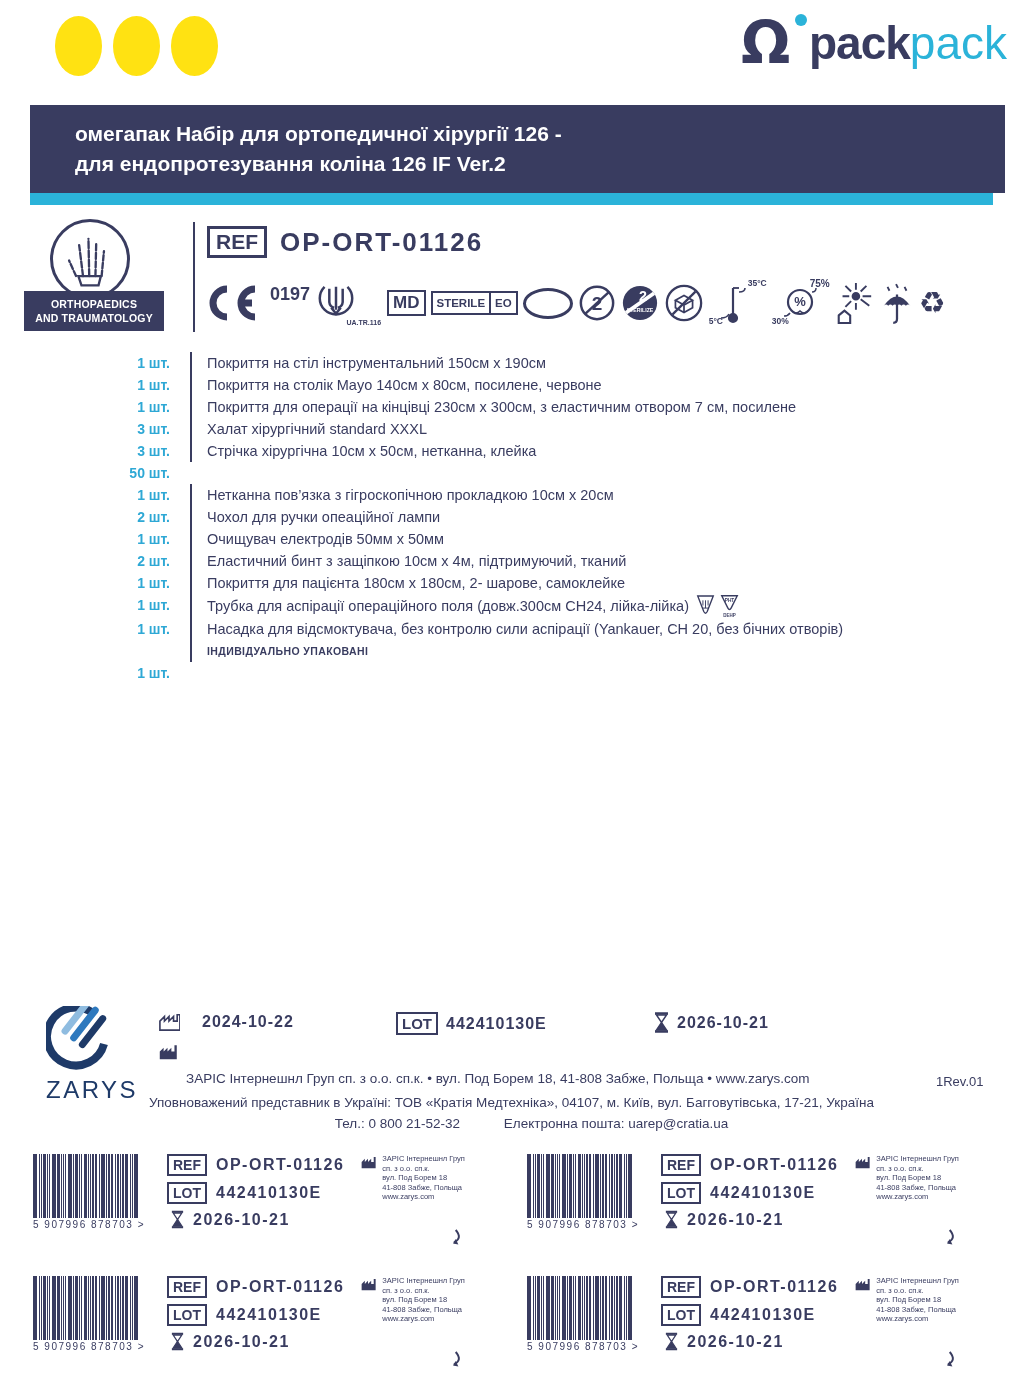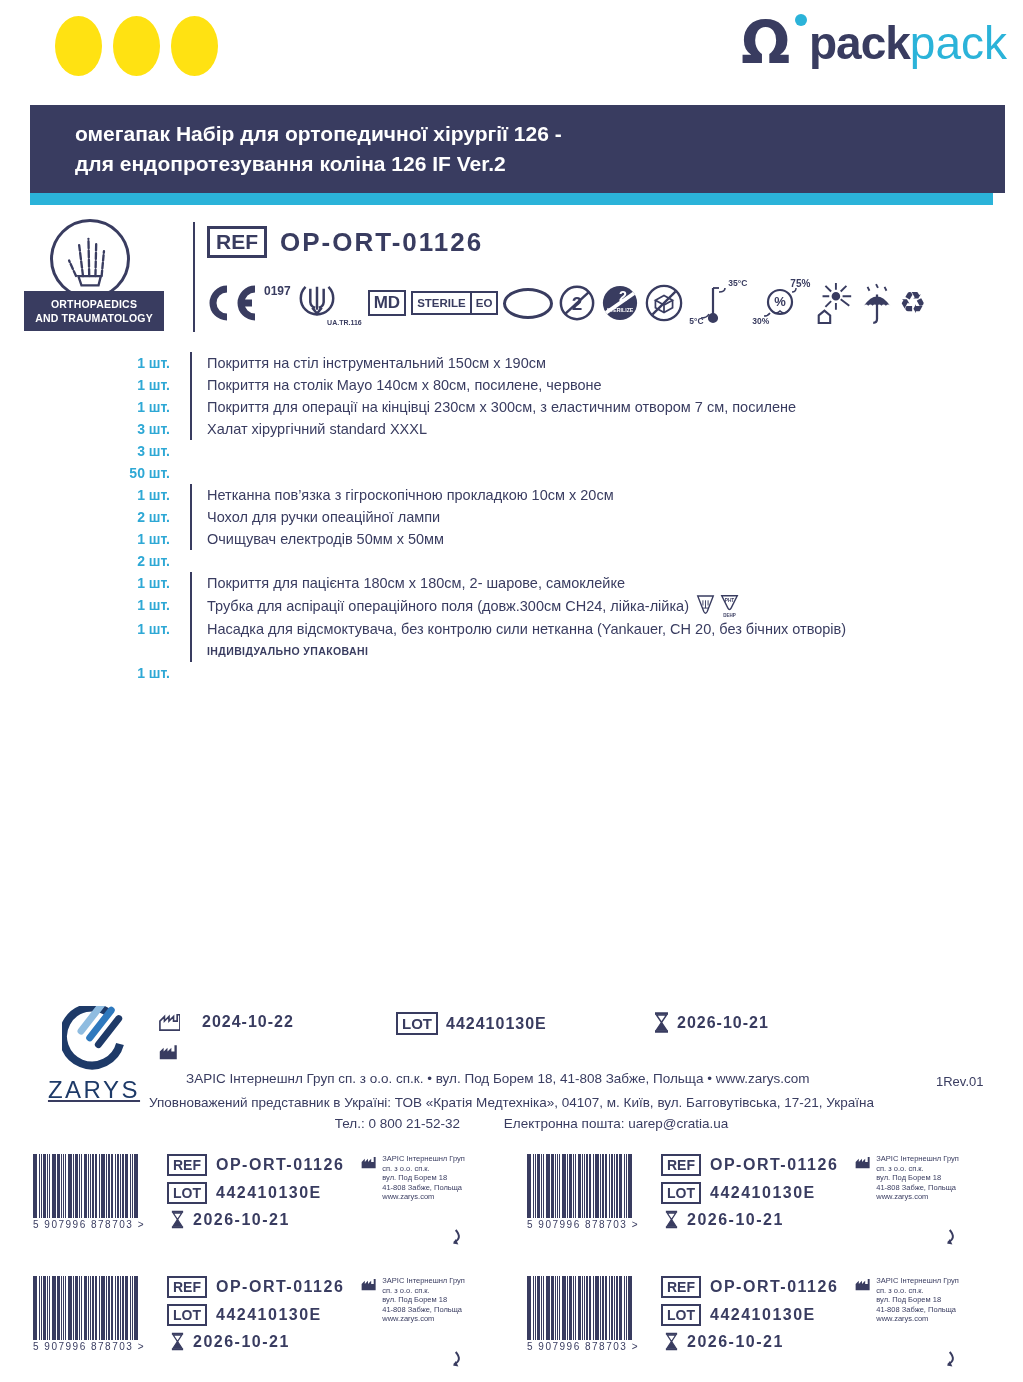--- a/index.html
+++ b/index.html
@@ -51,21 +51,21 @@
   
   .items{position:absolute;left:30px;top:352px;width:970px;}
   .item{display:flex;align-items:stretch;}
   .item-qty{width:160px;text-align:right;padding-right:20px;color:var(--qty);font-weight:bold;font-size:14px;line-height:22px;flex:none;}
   .item-text{border-left:2px solid var(--navy);padding-left:15px;font-size:14.5px;line-height:22px;flex:1;display:flex;align-items:center;gap:7px;}
   .item.sub .item-text{font-size:10.5px;font-weight:bold;letter-spacing:.4px;}
   .pht{display:flex;align-items:flex-start;gap:5px;}
   .pht .lbl{font-size:4.5px;font-weight:bold;text-align:center;line-height:5px;}
 
   
-  .zarys{position:absolute;left:46px;top:1006px;width:96px;text-align:center;text-decoration:underline;}
+  .zarys{position:absolute;left:46px;top:1006px;width:96px;text-align:left;}
   .zarys-word{font-size:24px;letter-spacing:2.5px;color:var(--z-dark);margin-top:2px;}
   .mfgdate,.lotrow,.exprow{position:absolute;display:flex;align-items:center;gap:8px;font-size:16px;font-weight:bold;letter-spacing:1px;}
   .mfgdate{left:158px;top:1012px;gap:22px;}
   .lotrow{left:396px;top:1012px;}
   .exprow{left:654px;top:1012px;}
   .lot-box{border:2.5px solid var(--navy);font-size:15px;font-weight:bold;padding:0 4px;line-height:19px;letter-spacing:0;}
   .addr1{position:absolute;left:158px;top:1043px;display:flex;align-items:center;gap:9px;font-size:13.5px;}
   .addr2{position:absolute;left:186px;top:1071px;font-size:13.5px;}
   .rev{position:absolute;left:936px;top:1074px;font-size:13px;}
   .rep1{position:absolute;left:0;top:1095px;width:1023px;text-align:center;font-size:13.5px;}
@@ -130,21 +130,21 @@
     <span class="ref-box">REF</span>
     <span class="ref-val">OP-ORT-01126</span>
   </div>
 
   <div class="symbols">
     <span style="display:flex;align-items:flex-start;">
       <svg width="58" height="38" viewBox="0 0 58 38" fill="none" stroke="#393C60" stroke-width="7">
         <path d="M24 5 A14 14 0 1 0 24 33"></path>
         <path d="M52 5 A14 14 0 1 0 52 33 M38 19 h11"></path>
       </svg>
-      <b style="font-size:12px;margin-left:3px;">0197</b>
+      <b style="font-size:18px;margin-left:9px;">0197</b>
     </span>
     <span style="position:relative;">
       <svg width="42" height="44" viewBox="0 0 44 46" fill="none" stroke="#393C60" stroke-width="2.6">
         <path d="M10 6 A 17 17 0 1 0 34 6"></path>
         <path d="M15 8 v14 a7 7 0 0 0 5 6 M29 8 v14 a7 7 0 0 1 -5 6 M22 6 v24 M17 28 l5 6 5 -6"></path>
       </svg>
       <b style="position:absolute;bottom:-1px;right:-24px;font-size:7px;">UA.TR.116</b>
     </span>
     <span style="width:20px;"></span>
     <span class="sym-box">MD</span>
@@ -243,20 +243,24 @@
       <div class="item">
         <span class="item-qty">3 шт.</span>
         <span class="item-text">
           <span>Халат хірургічний standard XXXL</span>
 
         </span>
       </div>
 
       <div class="item">
         <span class="item-qty">3 шт.</span>
+        <span class="item-text">
+          <span>Стрічка хірургічна 10см х 50см, нетканна, клейка</span>
+
+        </span>
       </div>
 
       <div class="item">
         <span class="item-qty">50 шт.</span>
       </div>
 
       <div class="item">
         <span class="item-qty">1 шт.</span>
         <span class="item-text">
           <span>Нетканна пов’язка з гігроскопічною прокладкою 10см х 20см</span>
@@ -275,20 +279,24 @@
       <div class="item">
         <span class="item-qty">1 шт.</span>
         <span class="item-text">
           <span>Очищувач електродів 50мм х 50мм</span>
 
         </span>
       </div>
 
       <div class="item">
         <span class="item-qty">2 шт.</span>
+        <span class="item-text">
+          <span>Еластичний бинт з защіпкою 10см х 4м, підтримуючий, тканий</span>
+
+        </span>
       </div>
 
       <div class="item">
         <span class="item-qty">1 шт.</span>
         <span class="item-text">
           <span>Покриття для пацієнта 180см х 180см, 2- шарове, самоклейке</span>
 
         </span>
       </div>
 
@@ -308,21 +316,21 @@
               </svg>
               <span class="lbl">DEHP</span>
             </span>
           </span>
         </span>
       </div>
 
       <div class="item">
         <span class="item-qty">1 шт.</span>
         <span class="item-text">
-          <span>Насадка для відсмоктувача, без контролю сили нетканна (Yankauer, CH 20, без бічних отворів)</span>
+          <span>Насадка для відсмоктувача, без контролю сили аспірації (Yankauer, CH 20, без бічних отворів)</span>
 
         </span>
       </div>
 
       <div class="item sub">
         <span class="item-qty"></span>
         <span class="item-text">
           <span>ІНДИВІДУАЛЬНО УПАКОВАНІ</span>
 
         </span>

